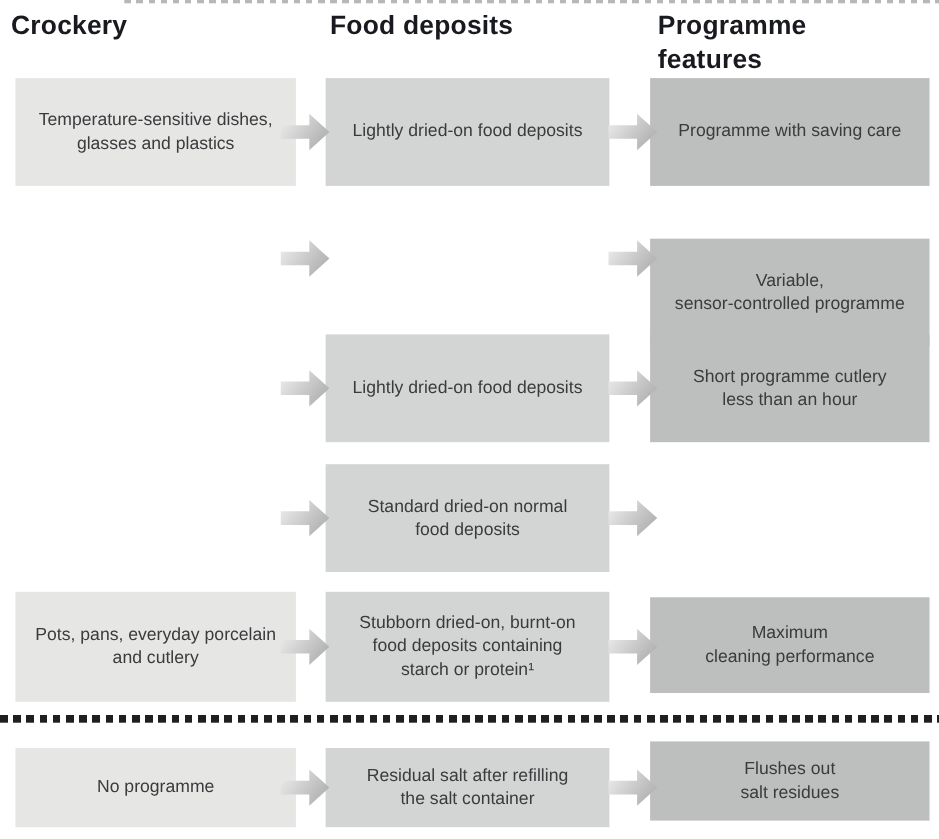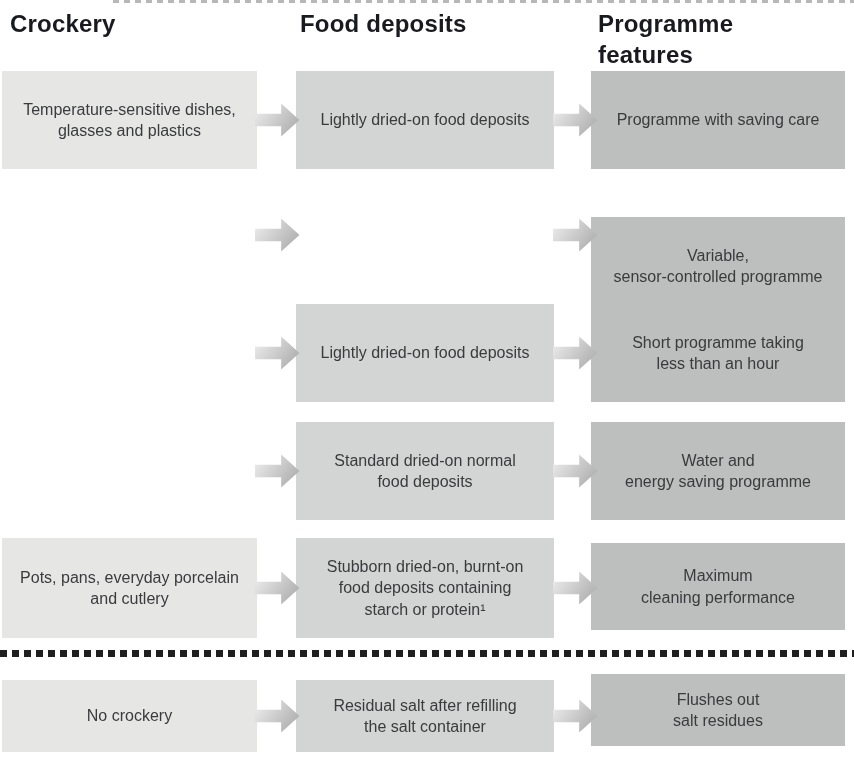--- a/index.html
+++ b/index.html
@@ -26,21 +26,21 @@
   .col-header.h3{left:598px;width:170px;}
   .box{
     position:absolute;
     display:flex;align-items:center;justify-content:center;
     text-align:center;
     box-sizing:border-box;padding:4px 10px;
     font-size:16px;line-height:1.32;
     color:var(--body-text,#3a3b3d);
     white-space:pre-line;
   }
-  .col-crockery{left:2px;width:255px;background:var(--crockery-box,#e6e6e5);}
+  .col-crockery{left:14px;width:255px;background:var(--crockery-box,#e6e6e5);}
   .col-food{left:296px;width:258px;background:var(--food-deposit-box,#d3d4d4);}
   .col-prog{left:591px;width:254px;background:var(--programme-feature-box,#bdbebe);}
   .arrow{position:absolute;width:45px;height:34px;}
   .arrow svg{display:block;width:100%;height:100%;}
   .arrow.gap1{left:255px;}
   .arrow.gap2{left:553px;}
   .sep-dashed{
     position:absolute;left:0;top:650px;width:854px;height:7px;
     background:repeating-linear-gradient(to right,var(--separator,#1f1f1f) 0 7px,transparent 7px 12px);
   }
@@ -63,39 +63,37 @@
   <div class="top-artifact"></div>
 
   <div class="col-header h1">Crockery</div>
   <div class="col-header h2">Food deposits</div>
   <div class="col-header h3">Programme features</div>
 
   <div class="box col-crockery" style="top:71px;height:98px;">Temperature-sensitive dishes,
 glasses and plastics</div>
   <div class="box col-crockery" style="top:538px;height:100px;">Pots, pans, everyday porcelain
 and cutlery</div>
-  <div class="box col-crockery" style="top:680px;height:72px;">No crockery</div>
+  <div class="box col-crockery" style="top:680px;height:72px;">No programme</div>
 
   <div class="box col-food" style="top:71px;height:98px;">Lightly dried-on food deposits</div>
   <div class="box col-food" style="top:304px;height:98px;">Lightly dried-on food deposits</div>
   <div class="box col-food" style="top:422px;height:98px;">Standard dried-on normal
 food deposits</div>
   <div class="box col-food" style="top:538px;height:100px;">Stubborn dried-on, burnt-on
 food deposits containing
 starch or protein¹</div>
   <div class="box col-food" style="top:680px;height:72px;">Residual salt after refilling
 the salt container</div>
 
   <div class="box col-prog" style="top:71px;height:98px;">Programme with saving care</div>
   <div class="box col-prog" style="top:186px;height:98px;margin-top:31px;">Variable,
 sensor-controlled programme</div>
-  <div class="box col-prog" style="top:304px;height:98px;">Short programme taking
+  <div class="box col-prog" style="top:304px;height:98px;">Short programme cutlery
 less than an hour</div>
-  <div class="box col-prog" style="top:422px;height:98px;">Water and
-energy saving programme</div>
   <div class="box col-prog" style="top:543px;height:87px;">Maximum
 cleaning performance</div>
   <div class="box col-prog" style="top:674px;height:72px;">Flushes out
 salt residues</div>
 
   <div class="arrow gap1" style="top:103px;">
       <svg viewBox="0 0 43 33" preserveAspectRatio="none">
         <polygon points="0,10.5 25,10.5 25,0.5 42.5,16.5 25,32.5 25,22.5 0,22.5" fill="url(#arrowGrad)"></polygon>
       </svg>
     </div>

